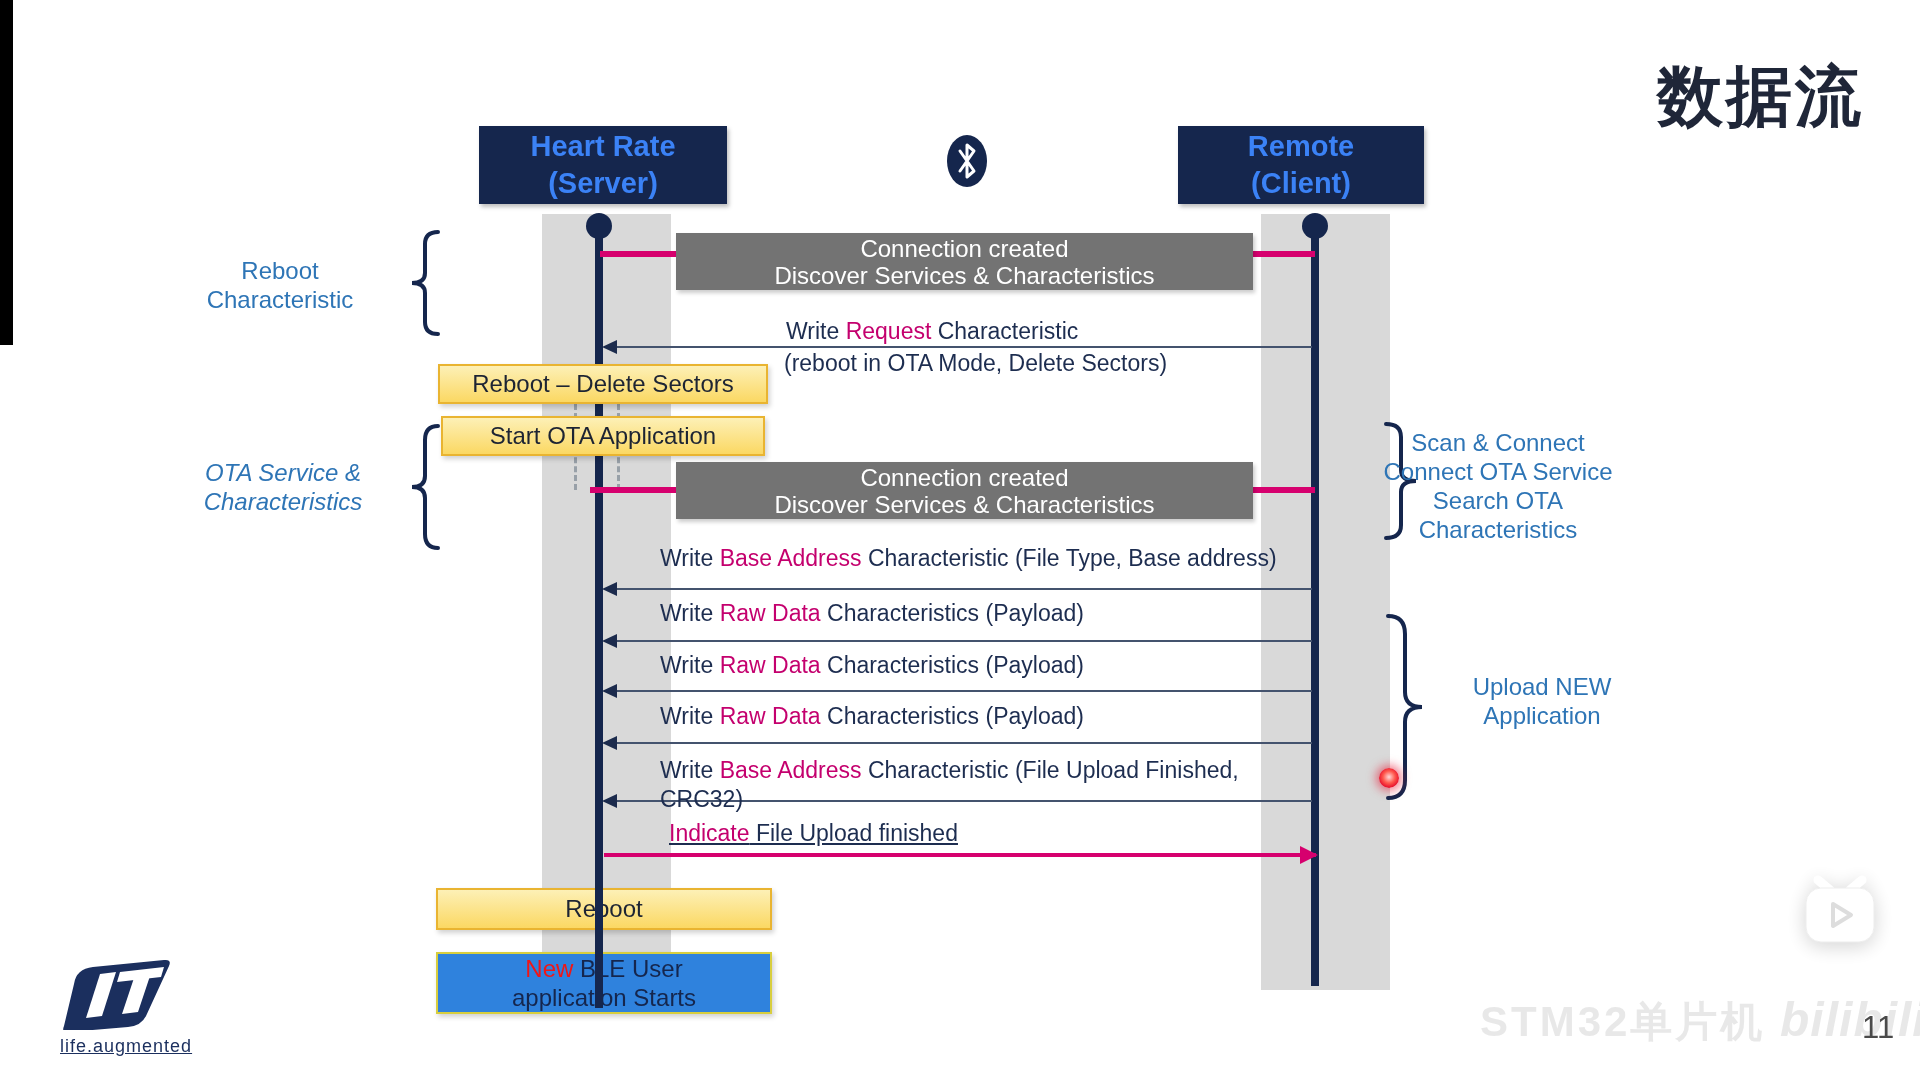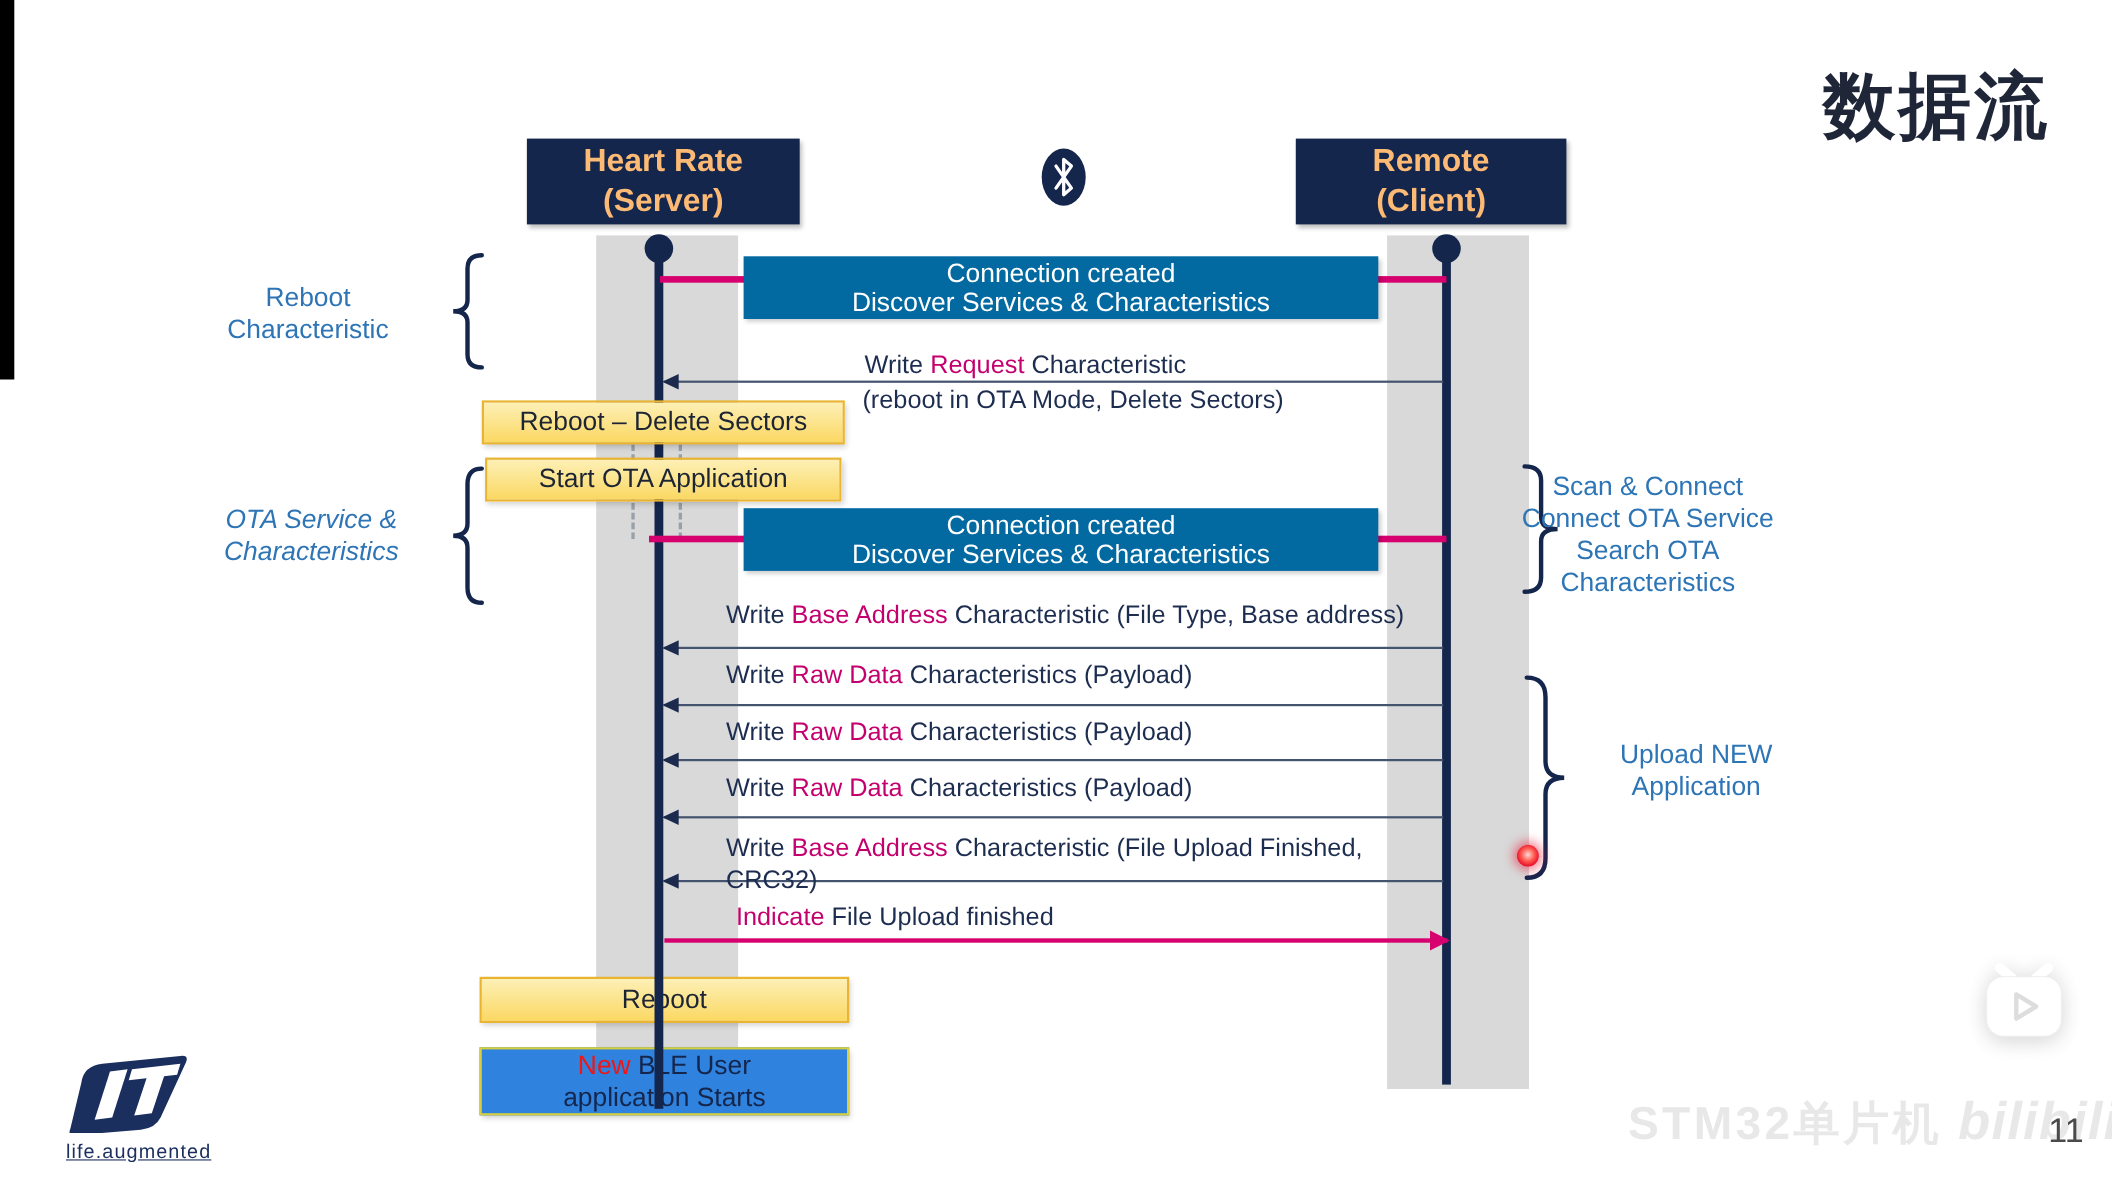--- a/index.html
+++ b/index.html
@@ -3,31 +3,31 @@
 <meta charset="utf-8">
 <style>
   html,body{margin:0;padding:0;background:#ffffff;}
   #slide{
     position:relative;width:1920px;height:1080px;overflow:hidden;background:#ffffff;
     font-family:"Liberation Sans", sans-serif;color:#1d2d50;
   }
   .abs{position:absolute;}
   
   .actor-header{
-    background:#15264d;color:#fdba74;text-align:center;font-weight:bold;
+    background:#15264d;color:#3b82f6;text-align:center;font-weight:bold;
     font-size:29px;line-height:37px;padding-top:2px;box-shadow:2px 3px 4px rgba(0,0,0,.25);
     z-index:6;
   }
   
   .band{background:#d9d9d9;z-index:1;}
   .lifeline{background:#15264d;z-index:3;}
   .life-dot{width:26px;height:26px;border-radius:50%;background:#15264d;z-index:4;}
   
   .banner{
-    background:#0369a1;color:#ffffff;text-align:center;font-size:24px;line-height:27px;
+    background:#737373;color:#ffffff;text-align:center;font-size:24px;line-height:27px;
     padding-top:2px;z-index:5;box-shadow:2px 3px 4px rgba(0,0,0,.2);
   }
   .connline{height:6px;background:#d6006e;z-index:5;}
   
   .msg{font-size:23px;white-space:nowrap;color:#1d2d50;z-index:5;}
   .msg .hl{color:#c4006e;}
   .arrow{height:0;border-top:2px solid #44536e;z-index:4;}
   .arrow.left::before{
     content:"";position:absolute;left:-2px;top:-8px;width:0;height:0;
     border-top:7px solid transparent;border-bottom:7px solid transparent;border-right:15px solid #1c2b4d;
@@ -148,21 +148,21 @@
     <span>Write </span><span class="hl">Raw Data</span><span> Characteristics (Payload)</span>
   </div>
   <div class="abs arrow left" style="left:604px;top:742px;width:708px;"></div>
 
   <div class="abs msg" style="left:660px;top:757px;">
     <span>Write </span><span class="hl">Base Address</span><span> Characteristic (File Upload Finished,</span>
   </div>
   <div class="abs msg" style="left:660px;top:786px;">CRC32)</div>
   <div class="abs arrow left" style="left:604px;top:800px;width:708px;"></div>
 
-  <div class="abs msg" style="left:669px;top:820px;">
+  <div class="abs msg" style="left:669px;top:820px;text-decoration:underline;">
     <span class="hl">Indicate</span><span> File Upload finished</span>
   </div>
   <div class="abs arrow-magenta" style="left:604px;top:853px;width:712px;"></div>
 
   <div class="abs side-label" style="left:196px;top:256px;width:168px;">
     <div>Reboot</div>
     <div>Characteristic</div>
   </div>
   <div class="abs brace" style="left:404px;top:228px;width:38px;height:110px;">
     <svg width="38" height="110" viewBox="0 0 38 110" preserveAspectRatio="none">

